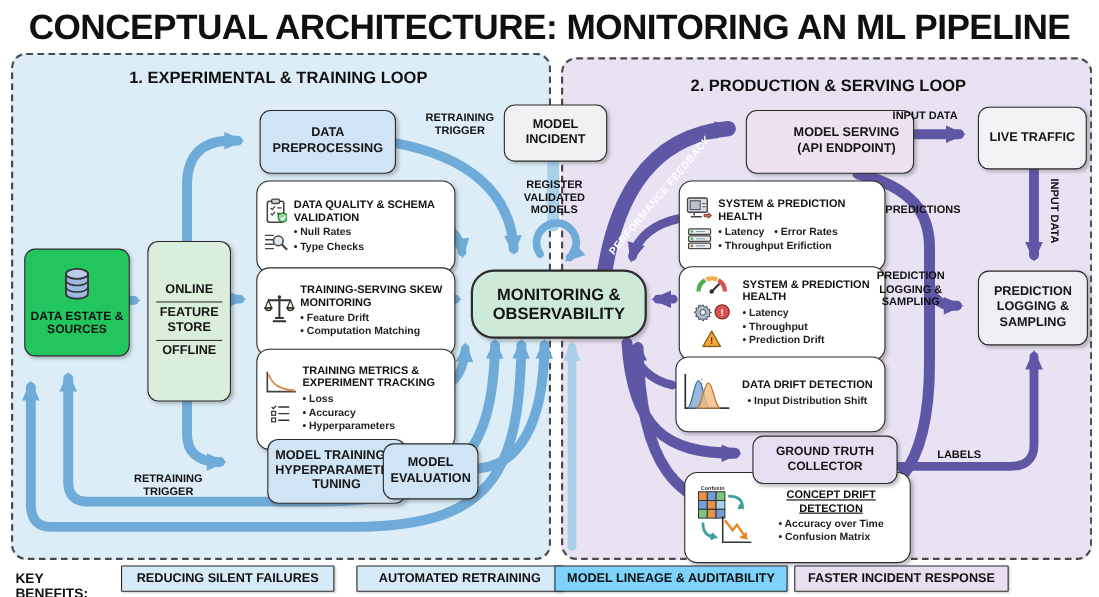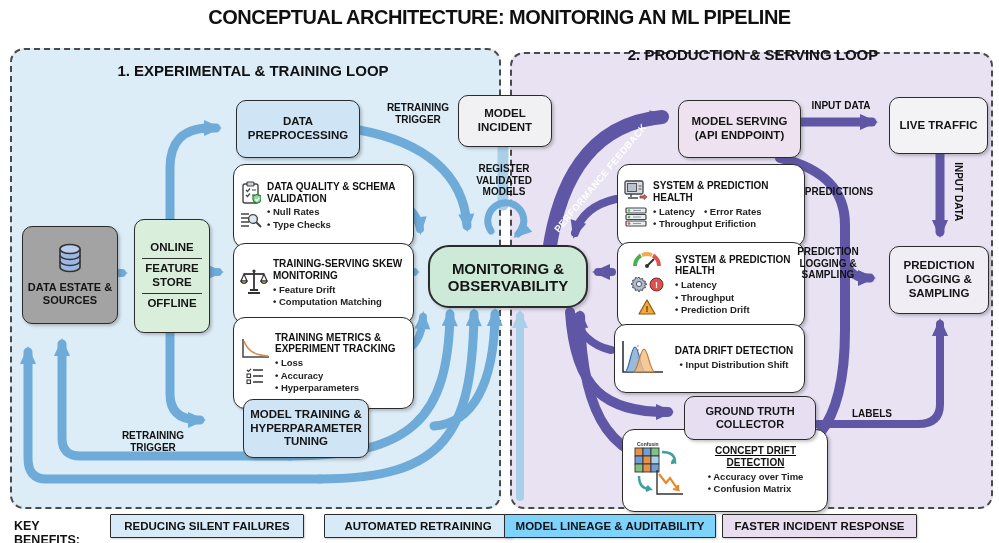--- a/index.html
+++ b/index.html
@@ -1,20 +1,20 @@
 <!DOCTYPE html>
 <html><head>
 <meta charset="utf-8">
 <style>
   html,body{margin:0;padding:0;background:#ffffff;font-family:"Liberation Sans",sans-serif;}
   .stage{position:relative;width:999px;height:543px;overflow:hidden;background:#fff;}
   .panel{position:absolute;border:2px dashed #4a4a4a;border-radius:14px;z-index:0;}
   .panel-title{position:absolute;text-align:center;font-weight:800;font-size:15px;color:#111;z-index:2;}
   #title{position:absolute;left:0;top:6px;width:999px;text-align:center;font-weight:800;
-         font-size:20px;letter-spacing:-0.5px;color:#101010;z-index:2;}
+         font-size:32px;letter-spacing:-0.5px;color:#101010;z-index:2;}
   svg.arrows{position:absolute;left:0;top:0;z-index:1;}
   .node{position:absolute;border:1.7px solid #2b2b2b;border-radius:10px;z-index:2;
         display:flex;align-items:center;justify-content:center;text-align:center;
         font-weight:700;color:#151515;box-shadow:2px 2px 3px rgba(70,70,70,.30);}
   .fs11{font-size:11px;line-height:1.18;}
   .fs12{font-size:11.5px;line-height:1.2;}
   .detail{position:absolute;background:#fff;border:1.7px solid #2b2b2b;border-radius:12px;z-index:2;
           display:flex;align-items:center;padding:5px 6px;gap:5px;
           box-shadow:2px 2px 3px rgba(70,70,70,.30);}
   .detail .icons{display:flex;flex-direction:column;align-items:center;gap:3px;flex:0 0 auto;}
@@ -37,21 +37,21 @@
 <body>
 
 <div class="stage">
 
   <div id="title">CONCEPTUAL ARCHITECTURE: MONITORING AN ML PIPELINE</div>
 
   <div class="panel" style="left:10px;top:48px;width:487px;height:457px;background:#dcedf8;"></div>
   <div class="panel" style="left:510px;top:52px;width:479px;height:453px;background:#e8e2f3;"></div>
 
   <div class="panel-title" style="left:33px;top:62px;width:440px;">1. EXPERIMENTAL &amp; TRAINING LOOP</div>
-  <div class="panel-title" style="left:553px;top:46px;width:400px;">2. PRODUCTION &amp; SERVING LOOP</div>
+  <div class="panel-title" style="left:553px;top:70px;width:400px;">2. PRODUCTION &amp; SERVING LOOP</div>
 
   <svg class="arrows" width="999" height="543" viewBox="0 0 999 543">
     <defs>
       <marker id="hB" markerUnits="userSpaceOnUse" markerWidth="20" markerHeight="18" refX="13" refY="9" orient="auto">
         <path d="M1,1 L19,9 L1,17 z" fill="#6fabd8"></path>
         </marker>
       <marker id="hLB" markerUnits="userSpaceOnUse" markerWidth="20" markerHeight="18" refX="13" refY="9" orient="auto">
         <path d="M1,1 L19,9 L1,17 z" fill="#a9cfe9"></path>
         </marker>
       <marker id="hP" markerUnits="userSpaceOnUse" markerWidth="20" markerHeight="18" refX="13" refY="9" orient="auto">
@@ -172,50 +172,53 @@
     <div class="txt">
       <div class="dtitle">TRAINING METRICS &amp; EXPERIMENT TRACKING</div>
       <div class="bullets">
         <div class="bl">Loss</div>
         <div class="bl">Accuracy</div>
         <div class="bl">Hyperparameters</div>
       </div>
     </div>
   </div>
 
-  <div class="node fs11" style="left:22px;top:226px;width:94px;height:96px;background:#a3a3a3;flex-direction:column;gap:3px;">
+  <div class="node fs11" style="left:22px;top:226px;width:94px;height:96px;background:#22c55e;flex-direction:column;gap:3px;">
     <span>
       <svg width="36" height="32" viewBox="0 0 36 32">
           <path d="M8 6 v18 a10 4.5 0 0 0 20 0 V6" fill="#9db8e2" stroke="#333" stroke-width="1.6"></path>
           <ellipse cx="18" cy="6" rx="10" ry="4.5" fill="#b9cdee" stroke="#333" stroke-width="1.6"></ellipse>
           <path d="M8 12 a10 4.5 0 0 0 20 0 M8 18 a10 4.5 0 0 0 20 0" fill="none" stroke="#333" stroke-width="1.4"></path>
         </svg></span>
     <span>DATA ESTATE &amp; SOURCES</span>
     </div>
 
-  <div class="node fs12" style="left:134px;top:219px;width:74px;height:112px;background:#d9efdb;flex-direction:column;padding:0 0;">
+  <div class="node fs12" style="left:134px;top:219px;width:74px;height:112px;background:#d9efdb;flex-direction:column;padding:16px 0;">
     <span>ONLINE</span>
     <div class="fstore-div"></div>
     <span>FEATURE STORE</span>
     <div class="fstore-div"></div>
     <span>OFFLINE</span>
   </div>
 
   <div class="node fs12" style="left:214px;top:399px;width:124px;height:57px;background:#cfe4f4;margin-left:29px;">
     <span>MODEL TRAINING &amp; HYPERPARAMETER TUNING</span>
     </div>
 
+  <div class="node fs12" style="left:348px;top:403px;width:85px;height:49px;background:#cfe4f4;">
+    <span>MODEL EVALUATION</span>
+    </div>
 
   <div class="arrow-label" style="left:108px;top:430px;width:90px;">RETRAINING TRIGGER</div>
 
   <div class="node" style="left:428px;top:245px;width:156px;height:59px;background:#cde9d7;border-width:2px;font-size:15px;z-index:3;border-radius:21px;">
     <span>MONITORING &amp; OBSERVABILITY</span>
     </div>
 
-  <div class="node fs12" style="left:678px;top:100px;width:121px;height:56px;background:#eee1f0;">
+  <div class="node fs12" style="left:678px;top:100px;width:121px;height:56px;background:#eee1f0;padding-left:30px;">
     <span>MODEL SERVING (API ENDPOINT)</span>
     </div>
 
   <div class="arrow-label" style="left:802px;top:100px;width:78px;">INPUT DATA</div>
 
   <div class="node fs12" style="left:889px;top:97px;width:97px;height:55px;background:#f3f3f5;">
     <span>LIVE TRAFFIC</span>
     </div>
 
   <div class="arrow-label rot90" style="left:923px;top:186px;width:70px;">INPUT DATA</div>

